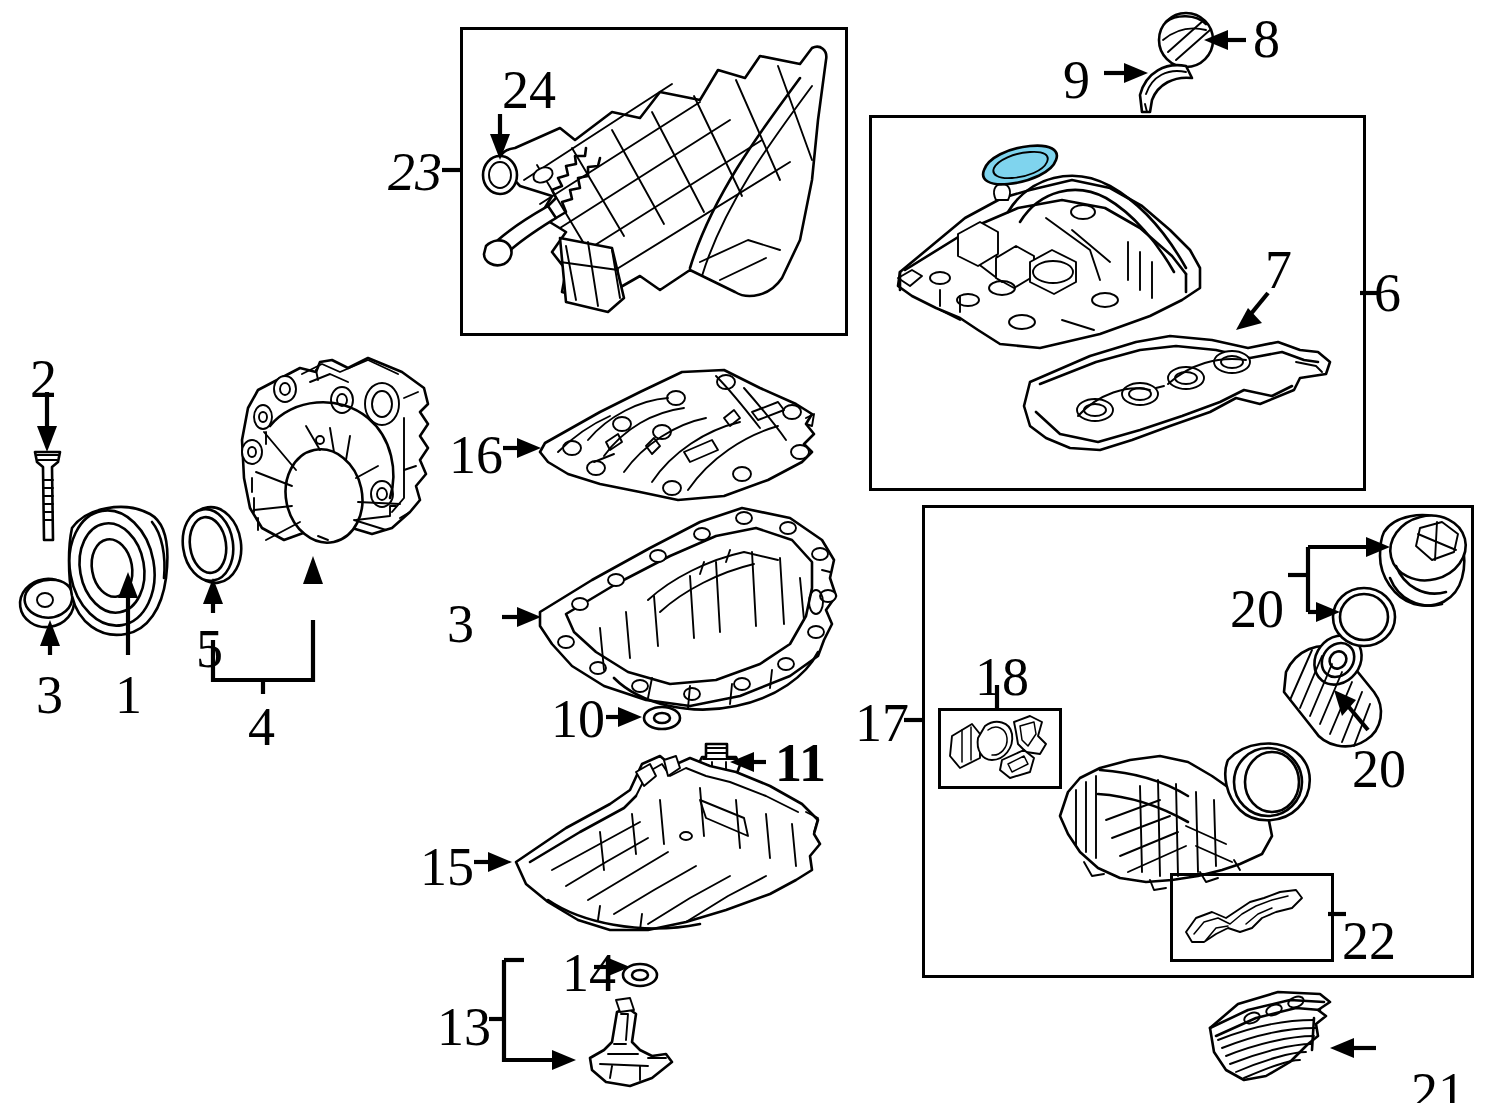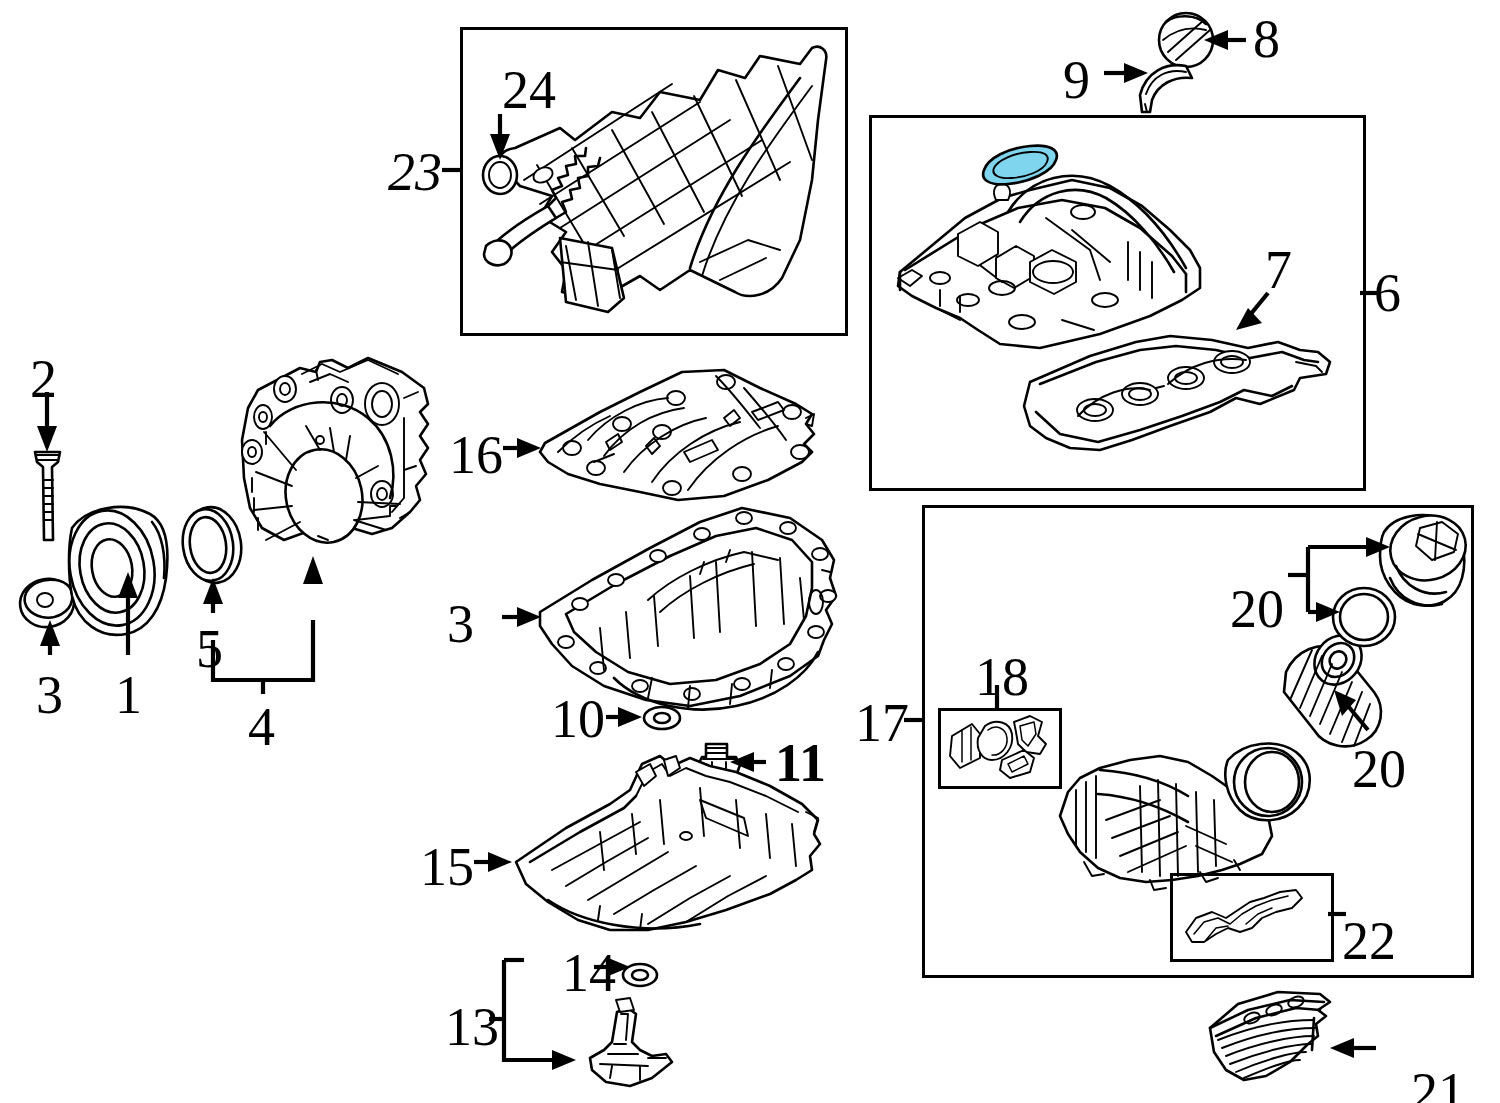--- a/index.html
+++ b/index.html
@@ -670,21 +670,21 @@
   <div class="callout" style="left:36px;top:668px;">3</div>
   <div class="callout" style="left:248px;top:700px;">4</div>
   <div class="callout" style="left:196px;top:622px;">5</div>
   <div class="callout" style="left:1374px;top:266px;">6</div>
   <div class="callout" style="left:1265px;top:243px;">7</div>
   <div class="callout" style="left:1253px;top:12px;">8</div>
   <div class="callout" style="left:1063px;top:53px;">9</div>
   <div class="callout" style="left:447px;top:597px;">3</div>
   <div class="callout" style="left:775px;top:736px;font-weight:bold;">11</div>
   <div class="callout" style="left:551px;top:692px;">10</div>
-  <div class="callout" style="left:437px;top:1000px;margin-left:8px;">13</div>
+  <div class="callout" style="left:437px;top:1000px;">13</div>
   <div class="callout" style="left:539px;top:946px;margin-left:23px;">14</div>
   <div class="callout" style="left:420px;top:840px;">15</div>
   <div class="callout" style="left:449px;top:428px;">16</div>
   <div class="callout" style="left:855px;top:696px;text-align:right;">17</div>
   <div class="callout" style="left:975px;top:650px;">18</div>
   <div class="callout" style="left:1352px;top:742px;">20</div>
   <div class="callout" style="left:1230px;top:553px;margin-top:29px;">20</div>
   <div class="callout" style="left:1383px;top:1065px;margin-left:28px;">21</div>
   <div class="callout" style="left:1342px;top:890px;margin-top:24px;">22</div>
   <div class="callout" style="left:388px;top:145px;font-style:italic;">23</div>

